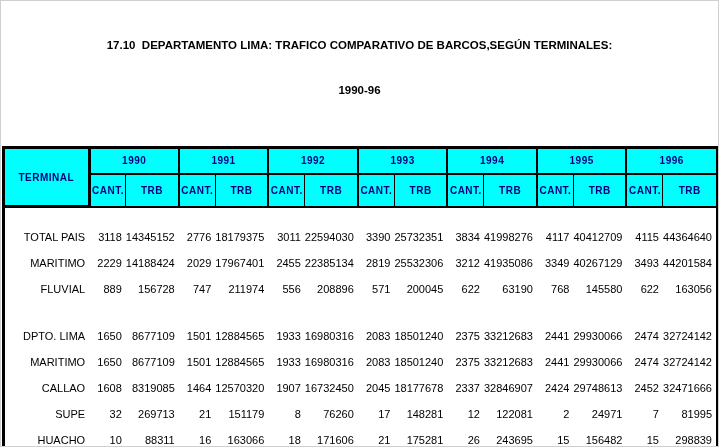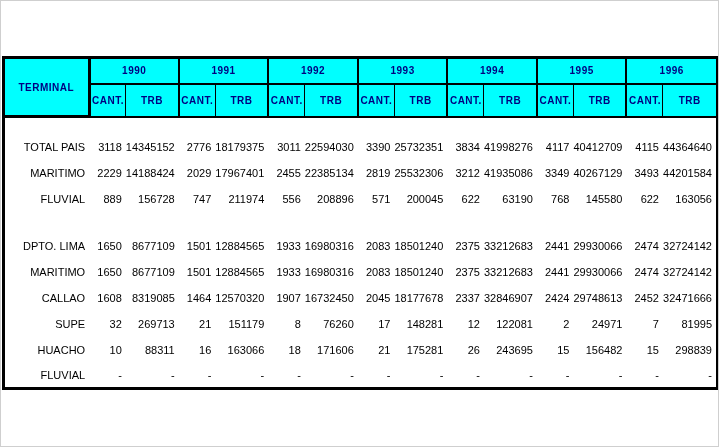--- a/index.html
+++ b/index.html
@@ -63,20 +63,22 @@
   td.label-cell.ind1 { padding-left: 13px; }
   td.label-cell.ind2 { padding-left: 18px; }
   td.label-cell.ind3 { padding-left: 21px; }
 </style>
 </head>
 <body>
 
 <div class="page">
 
   <div class="title-block">
+    <div>17.10  DEPARTAMENTO LIMA: TRAFICO COMPARATIVO DE BARCOS,SEGÚN TERMINALES:</div>
+    <div>1990-96</div>
   </div>
 
   <table class="main-table">
     <colgroup>
         <col style="width: 84px;">
         <col style="width: 37px;">
         <col style="width: 52px;">
         <col style="width: 37px;">
         <col style="width: 52px;">
         <col style="width: 37px;">

